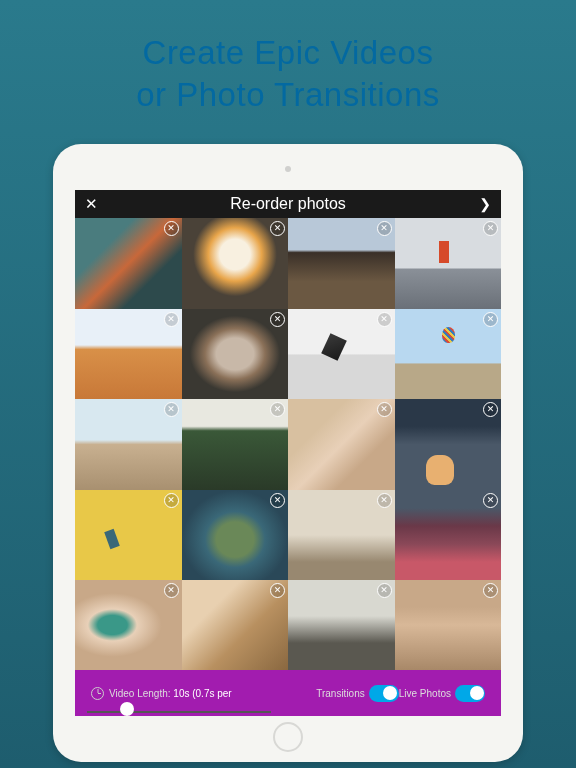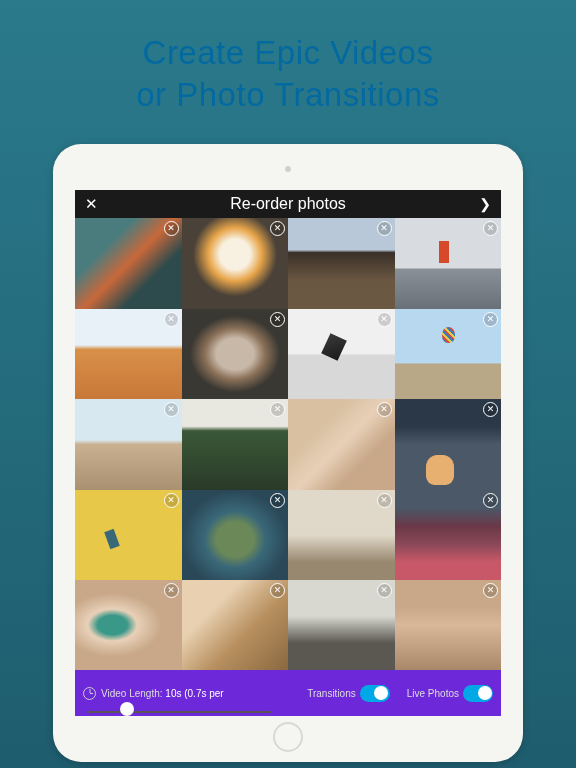--- a/index.html
+++ b/index.html
@@ -10,30 +10,30 @@
 .home{position:absolute;bottom:10px;left:50%;transform:translateX(-50%);width:30px;height:30px;border-radius:50%;border:2px solid #d8d8d5;background:#f5f5f2}
 .screen{width:100%;height:100%;background:#000;position:relative;overflow:hidden}
 .topbar{height:28px;background:#1a1a1a;display:flex;align-items:center;justify-content:space-between;padding:0 10px;color:#fff;font-size:11px}
 .topbar .title{position:absolute;left:50%;transform:translateX(-50%);font-weight:400;font-size:16px}
 .close-x{font-size:15px;font-weight:300;cursor:pointer}
 .chev{font-size:14px;cursor:pointer}
 .grid{display:grid;grid-template-columns:repeat(4,1fr);grid-auto-rows:1fr;height:calc(100% - 28px - 46px)}
 .cell{position:relative;overflow:hidden}
 .del{position:absolute;top:3px;right:3px;width:15px;height:15px;border-radius:50%;border:1.6px solid #fff;display:flex;align-items:center;justify-content:center;color:#fff;font-size:10px;line-height:1;cursor:pointer;z-index:2;background:rgba(0,0,0,0.15)}
 .del::before{content:"✕";font-size:9px}
-.bottombar{position:absolute;bottom:0;left:0;right:0;height:46px;background:#6d28d9;display:flex;align-items:center;padding:0 8px;color:#ddd;font-size:10px}
+.bottombar{position:absolute;bottom:0;left:0;right:0;height:46px;background:#a21caf;display:flex;align-items:center;padding:0 16px;color:#ddd;font-size:10px}
 .clock{width:13px;height:13px;border:1.3px solid #ccc;border-radius:50%;margin-right:5px;position:relative;flex-shrink:0}
 .clock::before{content:"";position:absolute;width:1px;height:4px;background:#ccc;top:1px;left:50%;transform:translateX(-50%)}
 .clock::after{content:"";position:absolute;width:3px;height:1px;background:#ccc;top:50%;left:50%}
 .slider-track{position:absolute;bottom:3px;left:12px;right:230px;height:2px;background:#555}
 .slider-thumb{position:absolute;width:14px;height:14px;border-radius:50%;background:#fff;bottom:-3px;left:18%}
 .toggle{width:30px;height:17px;border-radius:10px;background:#00a8e8;position:relative;margin-left:4px;flex-shrink:0}
 .toggle::after{content:"";position:absolute;width:14px;height:14px;border-radius:50%;background:#fff;top:1.5px;right:1.5px}
 .seg{display:flex;align-items:center;margin-left:auto}
-.seg+.seg{margin-left:17px}
+.seg+.seg{margin-left:0}
 .vlabel{white-space:nowrap}
 
 .p1{background:linear-gradient(135deg,#4a7c7e 30%,#c8683a 50%,#2d4a4c 70%)}
 .p2{background:radial-gradient(circle at 50% 40%,#f8f0e0 20%,#e8a54a 35%,#4a4238 55%)}
 .p3{background:linear-gradient(180deg,#b8c8d8 35%,#3a3028 38%,#6b5842 70%)}
 .p4{background:linear-gradient(180deg,#d8dce0 55%,#8a9098 56%,#6a7078 100%);position:relative}
 .p4::after{content:"";position:absolute;top:25%;left:42%;width:10px;height:22px;background:#d64a2a}
 .p5{background:linear-gradient(180deg,#e8f0f8 40%,#d89048 45%,#c87838 100%)}
 .p6{background:radial-gradient(ellipse at 50% 50%,#c8b8a8 25%,#8a7058 40%,#3a3832 60%)}
 .p7{background:linear-gradient(180deg,#f0f0f0 50%,#d8d8d8 51%);position:relative}

